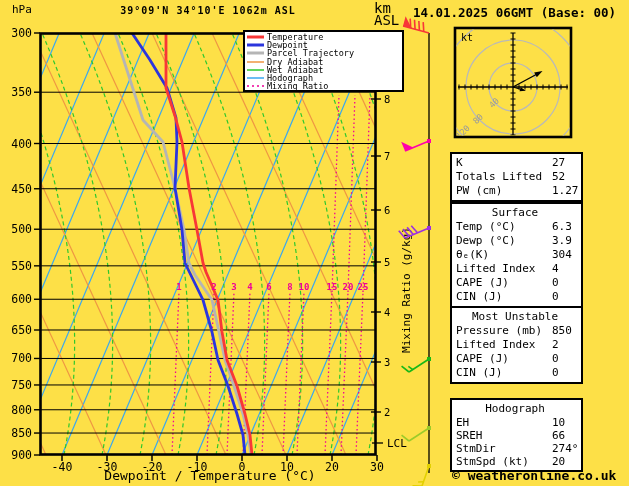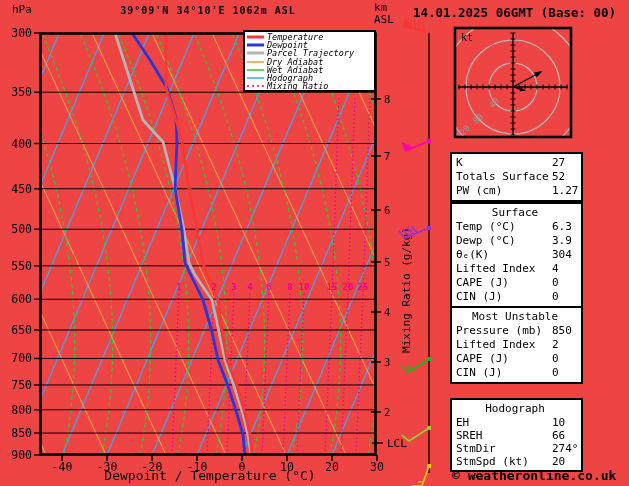--- a/index.html
+++ b/index.html
@@ -1,24 +1,24 @@
 <!DOCTYPE html>
 <html><head>
 <meta charset="utf-8">
 <style>
   html,body{margin:0;padding:0;background:#fff;}
   body{width:629px;height:486px;font-family:"DejaVu Sans Mono","Liberation Mono",monospace;}
-  .page{position:relative;width:629px;height:486px;background:#ef4444;overflow:hidden;}
+  .page{position:relative;width:629px;height:486px;background:#fde047;overflow:hidden;}
   .abs{position:absolute;}
   #title{left:48px;top:5px;width:320px;text-align:center;font-weight:bold;font-size:10px;letter-spacing:1px;white-space:nowrap;}
   #hpa{left:12px;top:3px;font-size:11px;}
   #datetime{left:400px;top:5px;width:229px;text-align:center;font-weight:bold;font-size:12.5px;white-space:nowrap;}
-  #kmasl{left:374px;top:2px;font-size:11px;line-height:12px;}
+  #kmasl{left:374px;top:2px;font-size:14px;line-height:12px;}
   #chart-svg{position:absolute;left:0;top:0;}
-  #legend{left:243px;top:30px;width:133px;height:62px;border:2px solid #000;background:#fff;box-sizing:border-box;padding:1px 0 12px 2px;font-style:italic;}
+  #legend{left:243px;top:30px;width:161px;height:62px;border:2px solid #000;background:#fff;box-sizing:border-box;padding:1px 0 12px 2px;}
   .lrow{display:flex;align-items:center;height:8.2px;}
   .lrow svg{flex:0 0 auto;margin-right:3px;}
   .lrow span{font-size:8.5px;white-space:nowrap;letter-spacing:0;}
   #hodo{position:absolute;left:450px;top:24px;}
   #tables{left:450px;top:152px;width:133px;}
   .tbox{position:absolute;left:0;width:133px;border:2px solid #000;background:#fff;box-sizing:border-box;font-size:11px;padding:2px 0 2px 4px;}
   .trow{position:relative;height:14px;line-height:14px;white-space:nowrap;}
   .trow.h13{height:13px;line-height:13px;}
   .thead{height:14px;line-height:14px;text-align:center;padding-right:7px;font-size:11px;white-space:nowrap;}
   .tval{position:absolute;left:96px;top:0;}
@@ -325,21 +325,21 @@
       <text x="11" y="17" font-family="&quot;DejaVu Sans Mono&quot;,monospace" font-size="10px">kt</text>
       <line x1="63" y1="63" x2="89" y2="49" stroke="#000" stroke-width="1.4"></line>
       <polygon points="92.5218843996887,47.10360070785993 86.80559510480934,53.36171837192216 84.15063609581325,48.431080212357976" fill="#000"></polygon>
       <line x1="63" y1="63" x2="73" y2="66" stroke="#000" stroke-width="1.2"></line>
       <polygon points="75.87347885566345,66.86204365669903 69.52309058464722,67.14939154226539 70.72995170402588,63.12652114433655" fill="#000"></polygon>
     </svg>
 
   <div class="abs" id="tables">
       <div class="tbox" style="top: 0px;">
         <div class="trow"><span>K</span><span class="tval">27</span></div>
-        <div class="trow"><span>Totals Surface</span><span class="tval">52</span></div>
+        <div class="trow"><span>Totals Lifted</span><span class="tval">52</span></div>
         <div class="trow"><span>PW (cm)</span><span class="tval">1.27</span></div>
       </div>
       <div class="tbox" style="top: 50px;">
         <div class="thead">Surface</div>
         <div class="trow"><span>Temp (°C)</span><span class="tval">6.3</span></div>
         <div class="trow"><span>Dewp (°C)</span><span class="tval">3.9</span></div>
         <div class="trow"><span>θₑ(K)</span><span class="tval">304</span></div>
         <div class="trow"><span>Lifted Index</span><span class="tval">4</span></div>
         <div class="trow"><span>CAPE (J)</span><span class="tval">0</span></div>
         <div class="trow"><span>CIN (J)</span><span class="tval">0</span></div>

